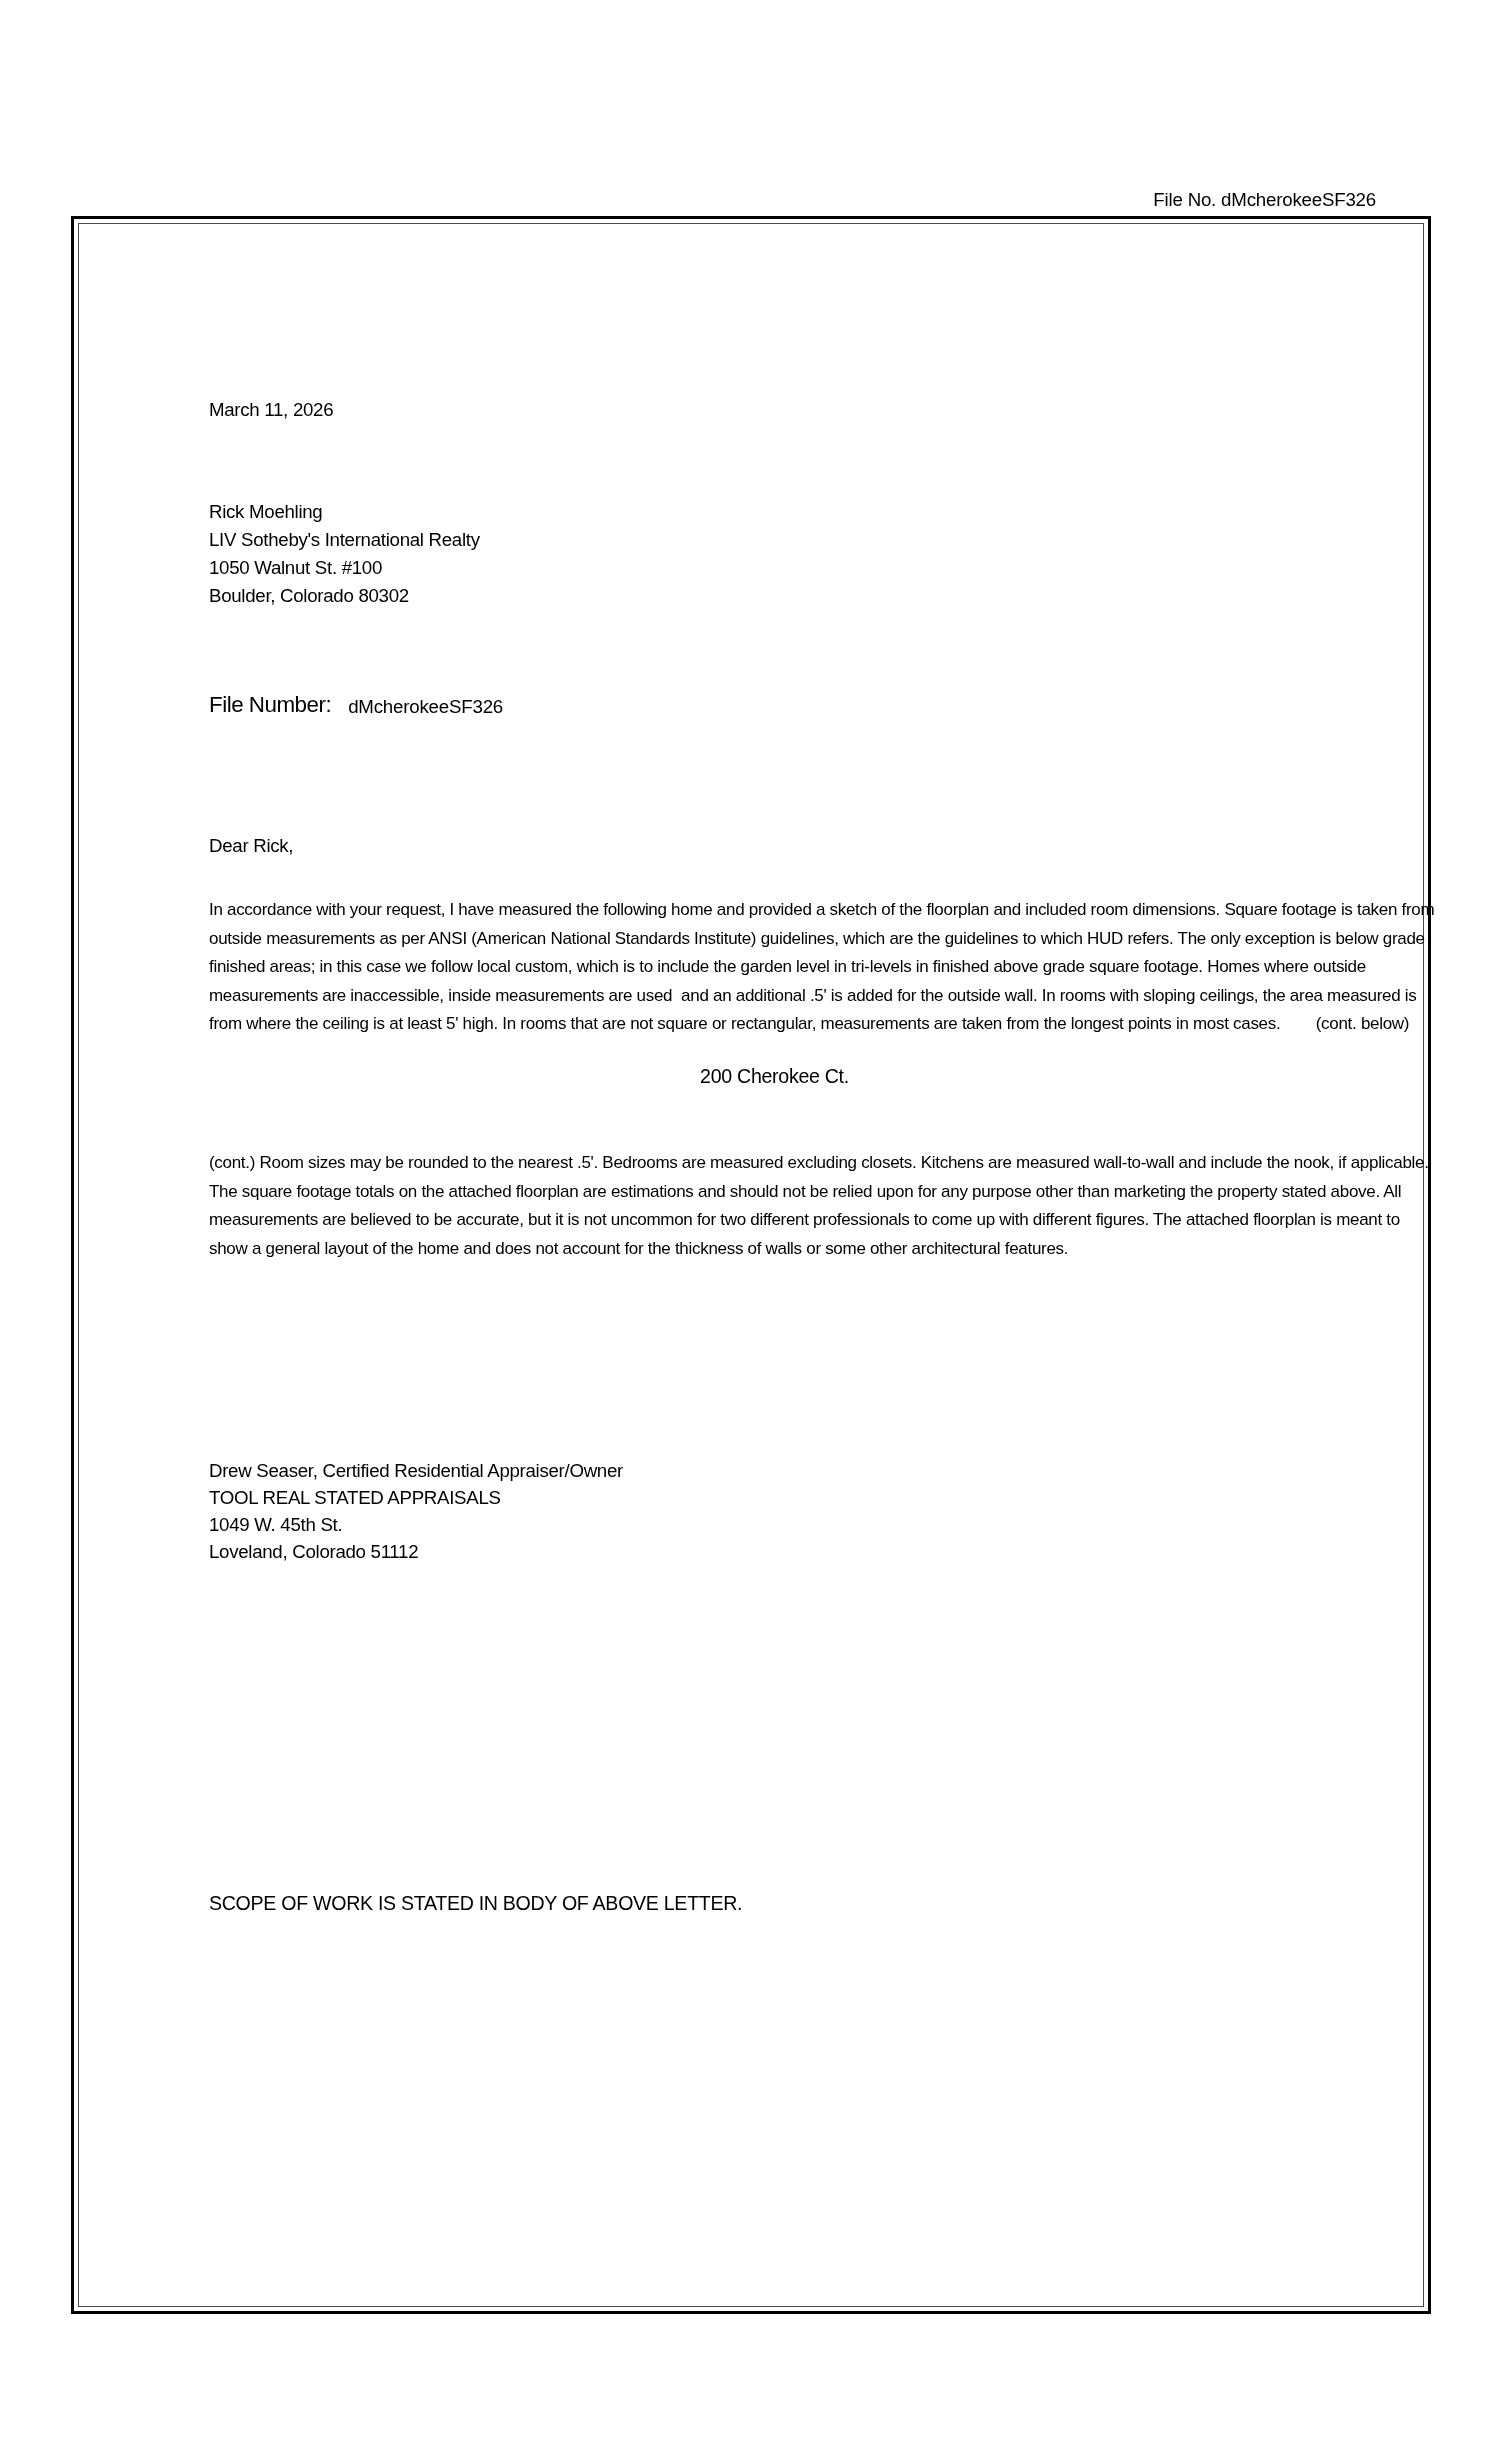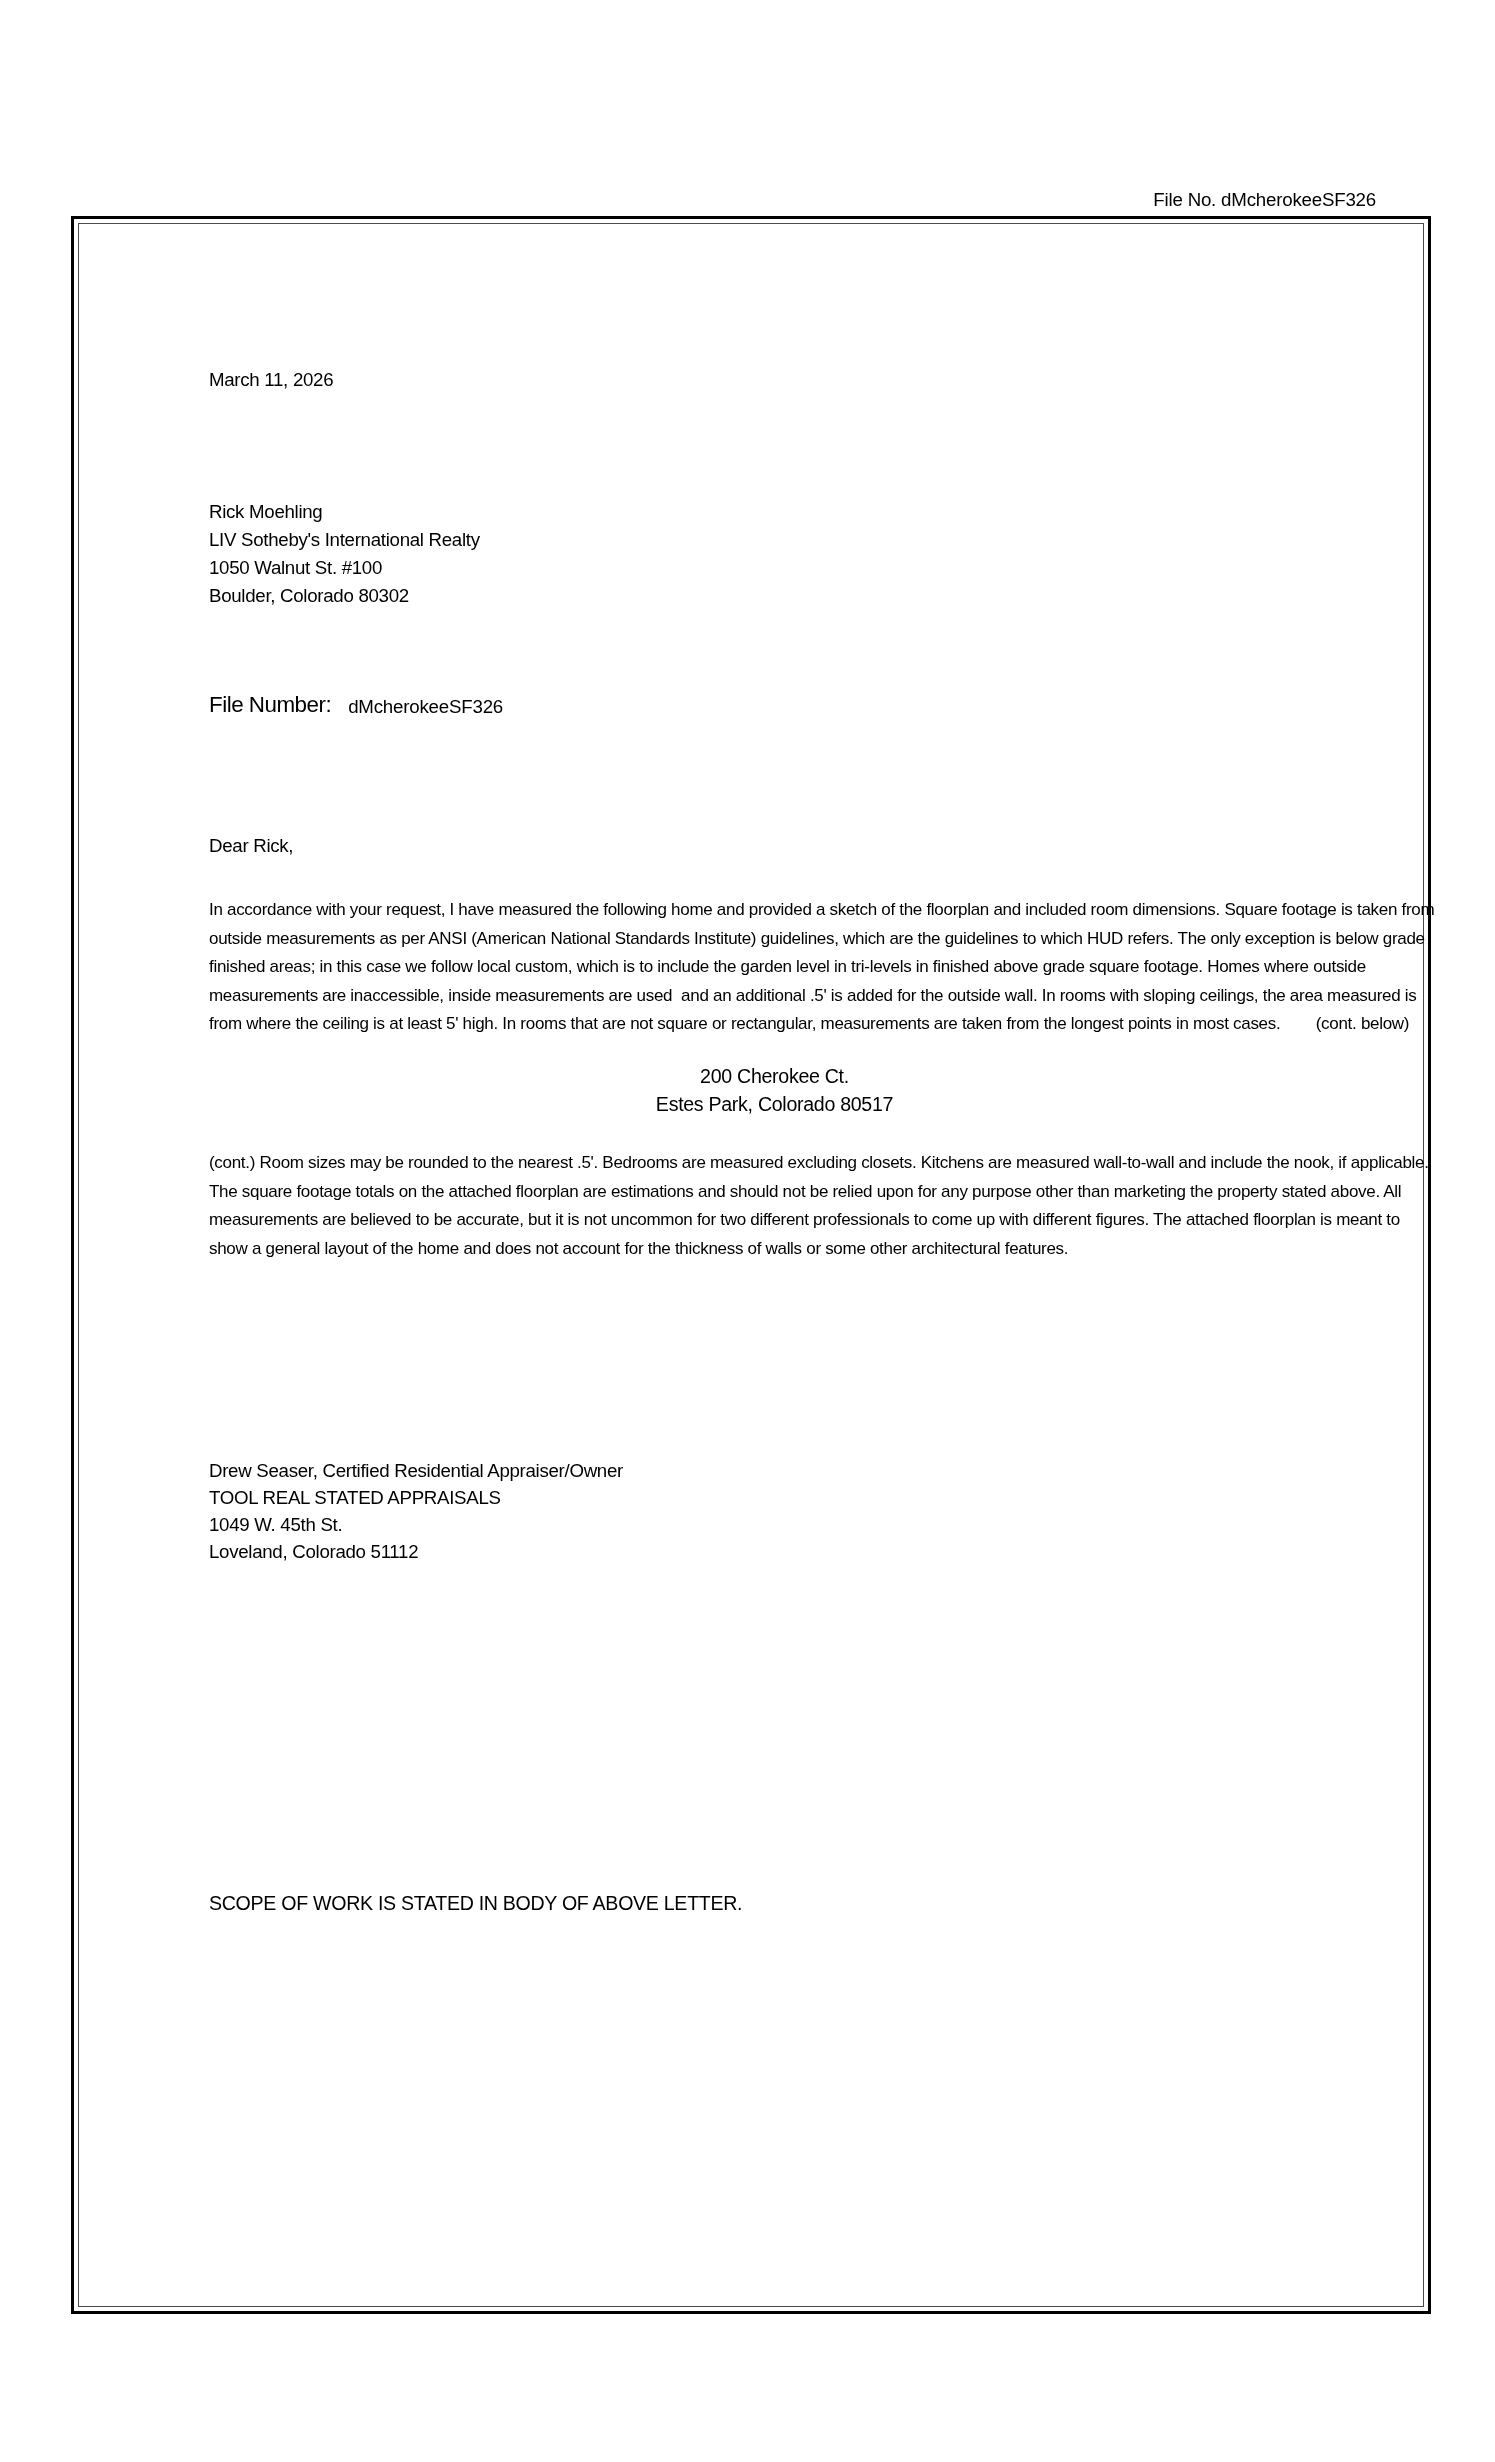--- a/index.html
+++ b/index.html
@@ -18,21 +18,21 @@
   .frame-outer {
     position:absolute; left:71px; top:216px;
     width:1360px; height:2098px;
     border:3.7px solid #000; box-sizing:border-box;
   }
   .frame-inner {
     position:absolute; inset:3.7px;
     border:0.9px solid #4a4a4a;
   }
   .block { position:absolute; white-space:nowrap; }
-  .date-line { left:209px; top:369px; font-size:18.7px; letter-spacing:-0.3px; }
+  .date-line { left:209px; top:399px; font-size:18.7px; letter-spacing:-0.3px; }
   .recipient-block { left:209px; top:498px; font-size:18.7px; line-height:28px; letter-spacing:-0.3px; }
   .file-number-row { left:209px; top:692px; display:inline-flex; align-items:flex-end; }
   .file-number-label { font-size:22.4px; letter-spacing:-0.5px; }
   .file-number-value { font-size:18.7px; margin-left:17px; letter-spacing:-0.2px; }
   .salutation { left:209px; top:835px; font-size:18.7px; letter-spacing:-0.3px; }
   .body-paragraph { left:209px; font-size:17px; line-height:28.5px; letter-spacing:-0.3px; }
   .para-1 { top:896px; }
   .para-2 { top:1149px; }
   .property-address { left:209px; top:1062px; width:1131px; text-align:center;
     font-size:19.6px; line-height:28px; letter-spacing:-0.3px; }
@@ -69,21 +69,20 @@
   <div class="block body-paragraph para-1">
     <div>In accordance with your request, I have measured the following home and provided a sketch of the floorplan and included room dimensions. Square footage is taken from</div>
     <div>outside measurements as per ANSI (American National Standards Institute) guidelines, which are the guidelines to which HUD refers. The only exception is below grade</div>
     <div>finished areas; in this case we follow local custom, which is to include the garden level in tri-levels in finished above grade square footage. Homes where outside</div>
     <div>measurements are inaccessible, inside measurements are used&nbsp; and an additional .5' is added for the outside wall. In rooms with sloping ceilings, the area measured is</div>
     <div>from where the ceiling is at least 5' high. In rooms that are not square or rectangular, measurements are taken from the longest points in most cases.&nbsp;&nbsp;&nbsp;&nbsp;&nbsp;&nbsp;&nbsp;&nbsp;(cont. below)</div>
   </div>
 
   <div class="block property-address">
     <div>200 Cherokee Ct.</div>
-    <div>Estes Park, Colorado 80517</div>
   </div>
 
   <div class="block body-paragraph para-2">
     <div>(cont.) Room sizes may be rounded to the nearest .5'. Bedrooms are measured excluding closets. Kitchens are measured wall-to-wall and include the nook, if applicable.</div>
     <div>The square footage totals on the attached floorplan are estimations and should not be relied upon for any purpose other than marketing the property stated above. All</div>
     <div>measurements are believed to be accurate, but it is not uncommon for two different professionals to come up with different figures. The attached floorplan is meant to</div>
     <div>show a general layout of the home and does not account for the thickness of walls or some other architectural features.</div>
   </div>
 
   <div class="block signature-block">

